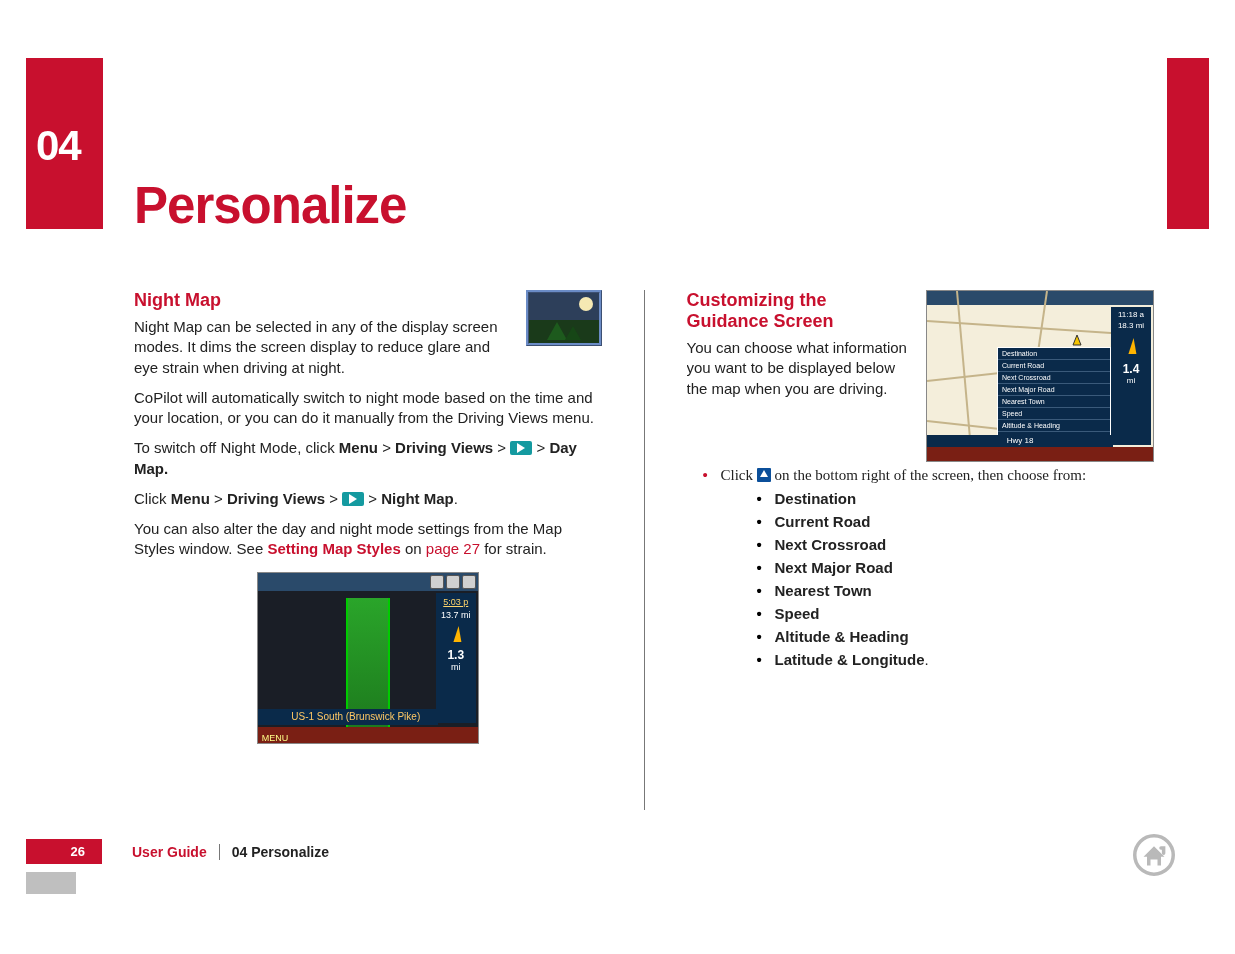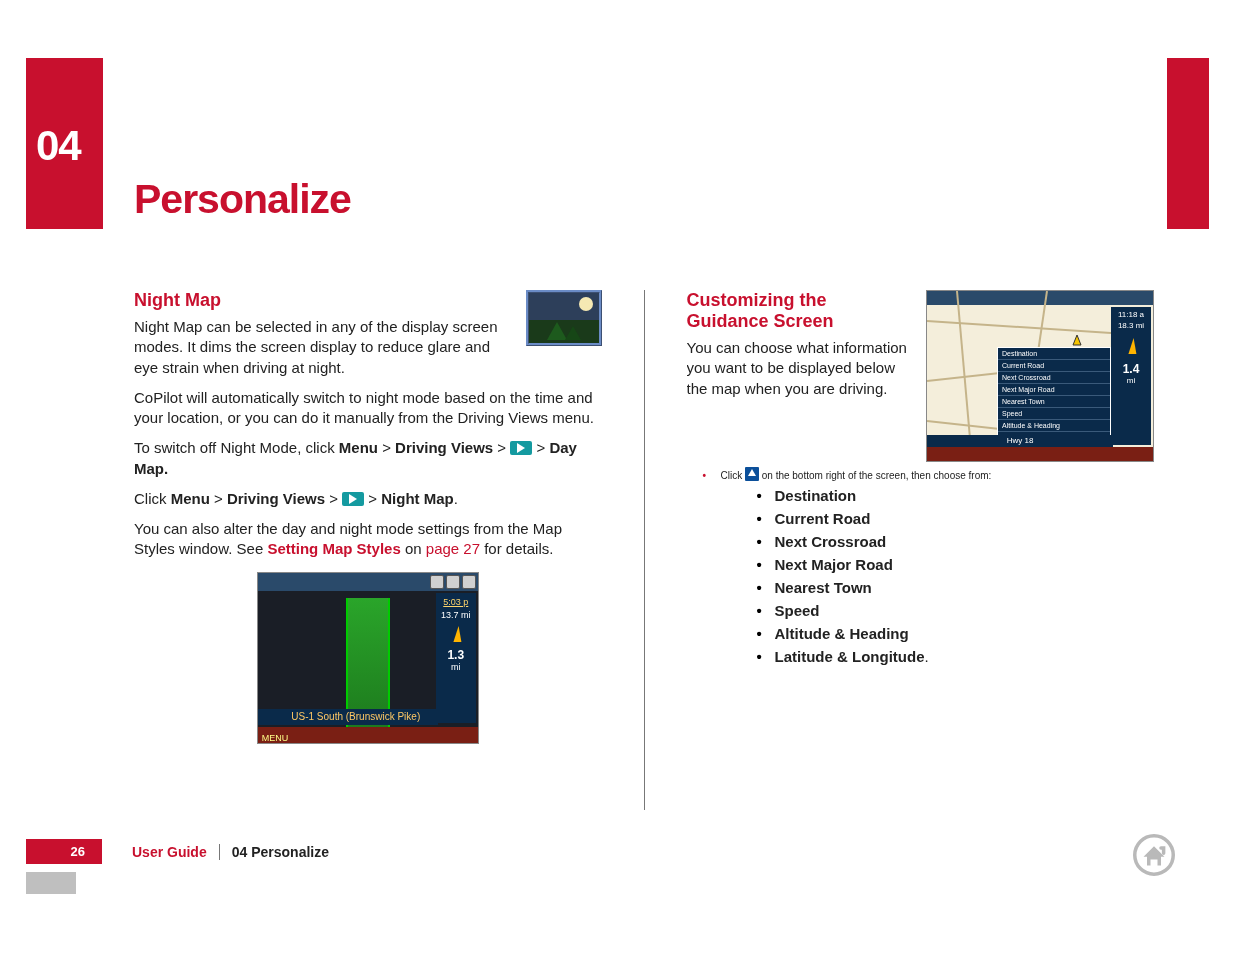--- a/index.html
+++ b/index.html
@@ -3,21 +3,21 @@
 <meta charset="utf-8">
 <style>
   :root { --red:#c8102e; --text:#222; --grey:#888; --lightgrey:#bbb; }
   html,body{margin:0;padding:0;background:#fff;font-family:Arial,Helvetica,sans-serif;color:var(--text);}
   .page{position:relative;width:1235px;height:954px;}
   
   .tab-left{position:absolute;left:26px;top:58px;width:77px;height:171px;background:var(--red);color:#fff;}
   .tab-left .chnum{font-size:42px;font-weight:bold;letter-spacing:-1px;padding:64px 0 0 10px;}
   .tab-right{position:absolute;right:26px;top:58px;width:42px;height:171px;background:var(--red);}
   
-  .title{position:absolute;left:134px;top:176px;font-size:41px;font-weight:bold;color:var(--red);letter-spacing:-1px;}
+  .title{position:absolute;left:134px;top:176px;font-size:51px;font-weight:bold;color:var(--red);letter-spacing:-1px;}
 
   
   .columns{position:absolute;left:134px;top:290px;width:1020px;display:flex;column-gap:36px;gap:34px;}
   .col{width:478px;}
   .divider{border-left:1px solid #777;height:520px;margin:0 8px;}
 
   h3{color:var(--red);font-size:18px;font-weight:bold;margin:0 0 6px 0;}
   p{font-size:15px;line-height:1.35;margin:0 0 10px 0;}
   b{font-weight:bold;}
   .link{color:var(--red);}
@@ -31,21 +31,21 @@
 
   
   .playbtn{display:inline-block;width:22px;height:14px;background:#149aa0;vertical-align:-2px;position:relative;border-radius:2px;}
   .playbtn::after{content:"";position:absolute;left:7px;top:2px;width:0;height:0;border-top:5px solid transparent;border-bottom:5px solid transparent;border-left:8px solid #fff;}
   
   .info-icon{display:inline-block;width:14px;height:14px;background:#0b4f9a;vertical-align:-2px;position:relative;border-radius:1px;}
   .info-icon::after{content:"";position:absolute;left:3px;top:2px;width:0;height:0;border-left:4px solid transparent;border-right:4px solid transparent;border-bottom:7px solid #fff;}
 
   
   ul.opts{list-style:none;padding:0;margin:4px 0 0 16px;}
-  ul.opts li{font-size:10px;margin:5px 0;}
+  ul.opts li{font-size:15px;margin:5px 0;font-family:Liberation Serif, serif;}
   ul.opts li::before{content:"\2022";color:var(--red);font-weight:bold;display:inline-block;width:18px;}
   ul.sub{list-style:none;padding:0;margin:6px 0 0 88px;}
   ul.sub li{font-size:15px;font-weight:bold;margin:6px 0;position:relative;}
   ul.sub li::before{content:"\2022";position:absolute;left:-18px;color:#000;}
 
   
   .shot1{width:220px;height:170px;margin:12px auto 0;position:relative;border:1px solid #888;background:#1a1e26;overflow:hidden;}
   .shot1 .topbar{position:absolute;top:0;left:0;right:0;height:18px;background:#2a4a6a;}
   .shot1 .btns{position:absolute;top:2px;right:2px;display:flex;gap:2px;}
   .shot1 .btns span{width:12px;height:12px;background:#d0d0d0;border:1px solid #555;border-radius:2px;}
@@ -107,21 +107,21 @@
         <p>Night Map can be selected in any of the display screen modes. It dims the screen display to reduce glare and eye strain when driving at night.</p>
       </div>
       <p>CoPilot will automatically switch to night mode based on the time and your location, or you can do it manually from the Driving Views menu.</p>
       <p>
         <span>To switch off Night Mode, click </span><b>Menu</b><span class="gt"> &gt; </span><b>Driving Views</b><span class="gt"> &gt; </span><span class="playbtn"></span><span class="gt"> &gt; </span><b>Day Map.</b>
       </p>
       <p>
         <span>Click </span><b>Menu</b><span class="gt"> &gt; </span><b>Driving Views</b><span class="gt"> &gt; </span><span class="playbtn"></span><span class="gt"> &gt; </span><b>Night Map</b><span>.</span>
       </p>
       <p>
-        <span>You can also alter the day and night mode settings from the Map Styles window. See </span><b class="link">Setting Map Styles</b><span> on </span><span class="link">page 27</span><span> for details.</span>
+        <span>You can also alter the day and night mode settings from the Map Styles window. See </span><b class="link">Setting Map Styles</b><span> on </span><span class="link">page 27</span><span> for strain.</span>
       </p>
 
       <div class="shot1">
         <div class="topbar"></div>
         <div class="btns">
             <span></span>
             <span></span>
             <span></span>
           </div>
         <div class="road"></div>

